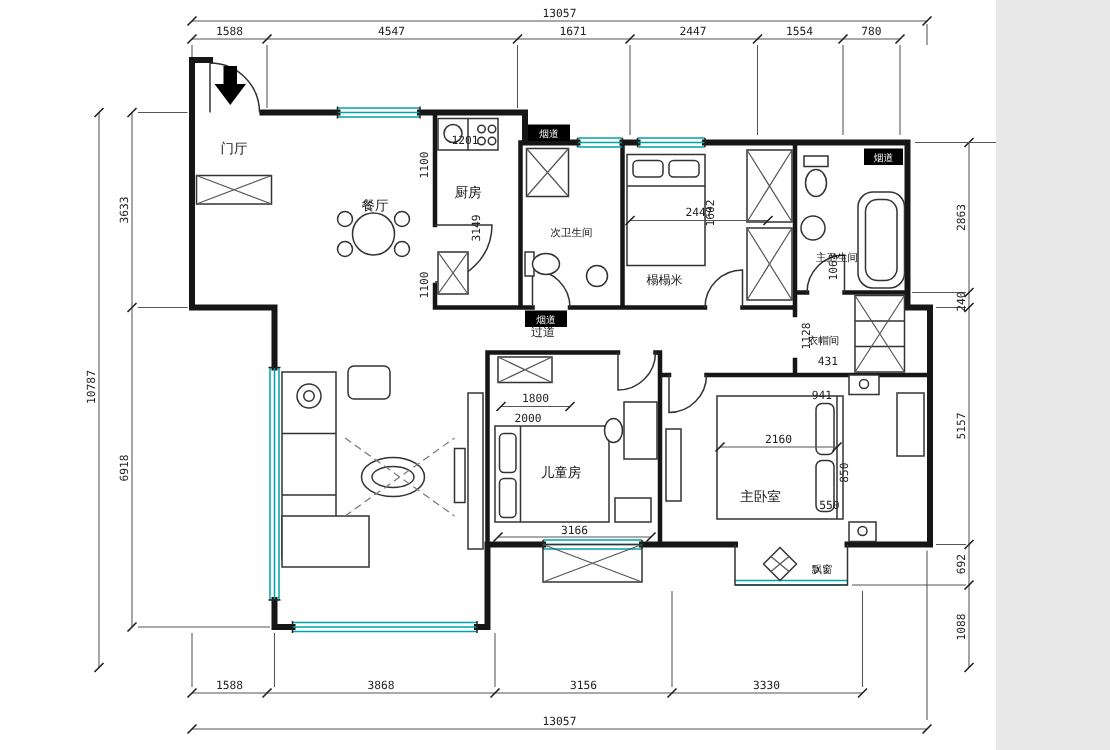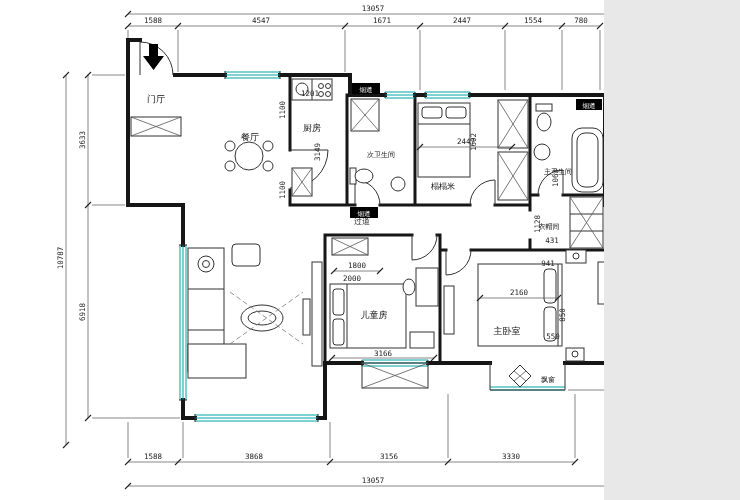--- a/index.html
+++ b/index.html
@@ -1,16 +1,16 @@
 <!DOCTYPE html>
 <html><head>
 <meta charset="utf-8">
 <style>
   html,body{margin:0;padding:0;background:#e8e8e8;}
-  .stage{width:604px;height:500px;background:#ffffff;position:relative;overflow:hidden;
+  .stage{width:664px;height:500px;background:#ffffff;position:relative;overflow:hidden;
          font-family:"Liberation Sans",sans-serif;}
   svg{position:absolute;left:0;top:0;}
   .w4{stroke:#161616;stroke-width:4;fill:none;stroke-linecap:square;}
   .w3{stroke:#161616;stroke-width:3;fill:none;stroke-linecap:square;}
   .thin{stroke:#333;stroke-width:1;fill:none;}
   .furn{stroke:#333;stroke-width:1;fill:#ffffff;}
   .hatch{stroke:#555;stroke-width:.8;fill:none;}
   .dimline{stroke:#555;stroke-width:.7;fill:none;}
   .tick{stroke:#222;stroke-width:1.1;fill:none;}
   .cap{stroke:#222;stroke-width:1;fill:none;}

